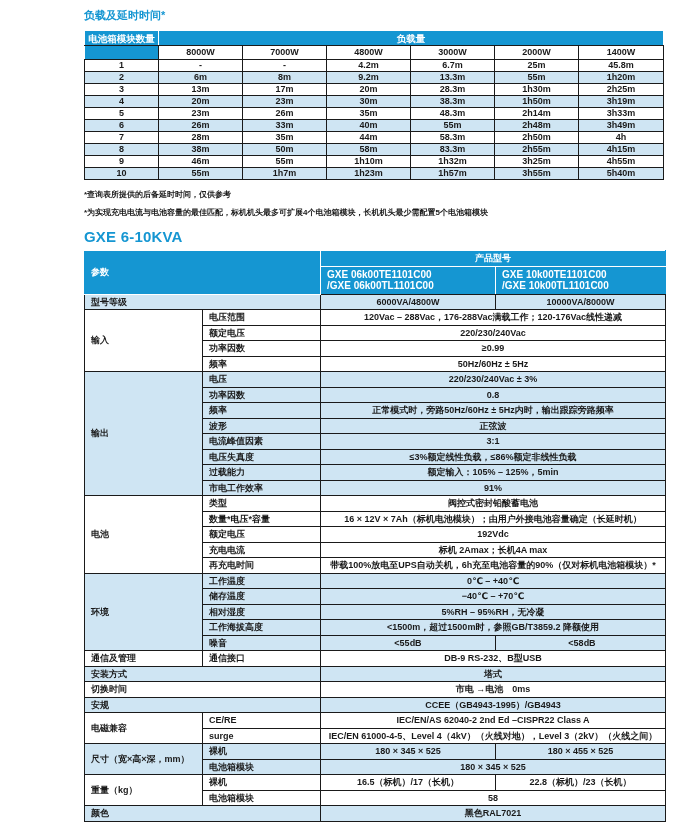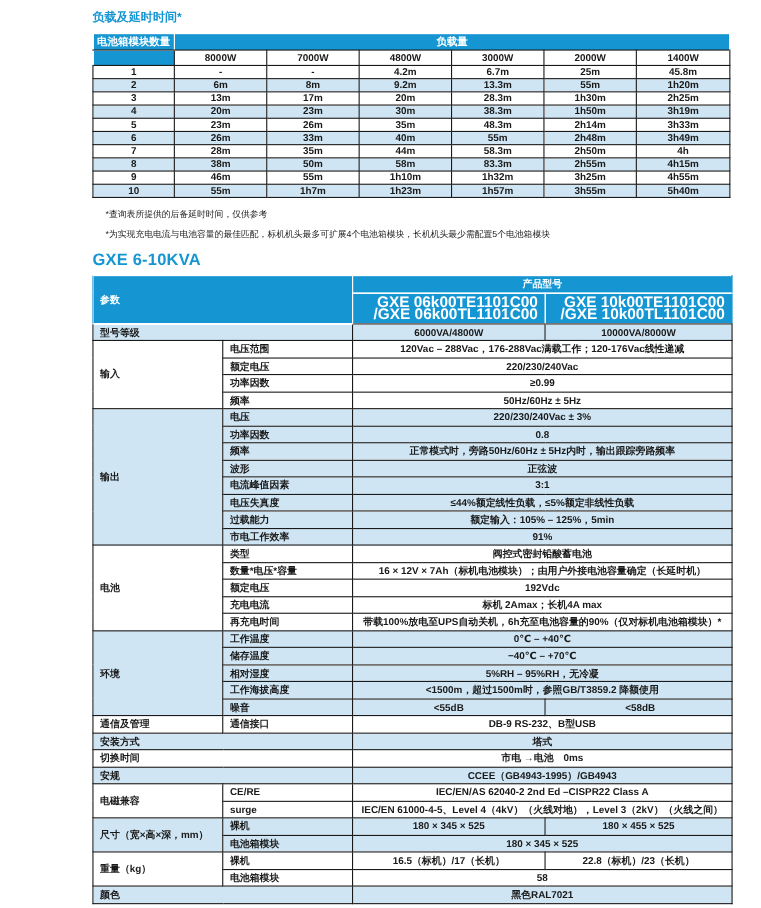--- a/index.html
+++ b/index.html
@@ -26,34 +26,34 @@
   .load-table .hdr th {
     background:var(--accent,#1596d2); color:#fff; border:1px solid #fff;
     border-bottom:1px solid #1a1a1a; height:15px; font-size:9.5px;
   }
   .load-table .subhdr th { background:#fff; height:14px; }
   .load-table .subhdr th.bluecell {
     background:var(--accent,#1596d2); border-left:1px solid #fff; border-right:1px solid #1a1a1a;
   }
   .load-table tr.lt td { background:var(--row-light,#cfe5f3); }
 
-  .footnote { font-size:8px; font-weight:normal; color:#1a1a1a; margin-top:7px;margin-left:12px; }
+  .footnote { font-size:8px; font-weight:bold; color:#1a1a1a; margin-top:7px; }
 
   
   .spec-table { width:581px; margin-top:5px; }
   .spec-table td, .spec-table th {
     border:1px solid #1a1a1a; font-size:9px; font-weight:bold;
     vertical-align:middle; line-height:10.5px; padding:2px 3px; overflow:hidden;
   }
   .spec-table .hdr th {
     background:var(--accent,#1596d2); color:#fff; border:1px solid #fff; padding:2px 6px;
   }
   .spec-table th.param { text-align:left; border-left:1px solid var(--accent,#1596d2); }
   .spec-table th.prodhdr { text-align:center; height:15px; border-right:1px solid var(--accent,#1596d2); }
-  .spec-table th.model { text-align:right; height:28px; font-size:14px; line-height:11px; }
+  .spec-table th.model { text-align:left; height:28px; font-size:10px; line-height:11px; }
   .spec-table th.model:last-child { border-right:1px solid var(--accent,#1596d2); }
   .spec-table .hdr2 th { border-top:1px solid #fff; border-bottom:1px solid #1a1a1a; }
 
   .spec-table td.sec, .spec-table td.attr, .spec-table td.label { text-align:left; padding-left:6px; }
   .spec-table td.val  { text-align:center; }
   .spec-table td.vall { text-align:center; padding-left:6px; }
   .spec-table tr.lt td { background:var(--row-light,#cfe5f3);margin-left:26px; }
   .spec-table tr.wh td { background:#fff; }
 </style>
 </head>
@@ -249,21 +249,21 @@
         <tr class="lt">
           <td class="attr">波形</td>
           <td class="val" colspan="2">正弦波</td>
         </tr>
         <tr class="lt">
           <td class="attr">电流峰值因素</td>
           <td class="val" colspan="2">3:1</td>
         </tr>
         <tr class="lt">
           <td class="attr">电压失真度</td>
-          <td class="val" colspan="2">≤44%额定线性负载，≤5%额定非线性负载</td>
+          <td class="val" colspan="2">≤3%额定线性负载，≤86%额定非线性负载</td>
         </tr>
         <tr class="lt">
           <td class="attr">过载能力</td>
           <td class="val" colspan="2">额定输入：105% – 125%，5min</td>
         </tr>
         <tr class="lt">
           <td class="attr">市电工作效率</td>
           <td class="val" colspan="2">91%</td>
         </tr>
         <tr class="wh">

